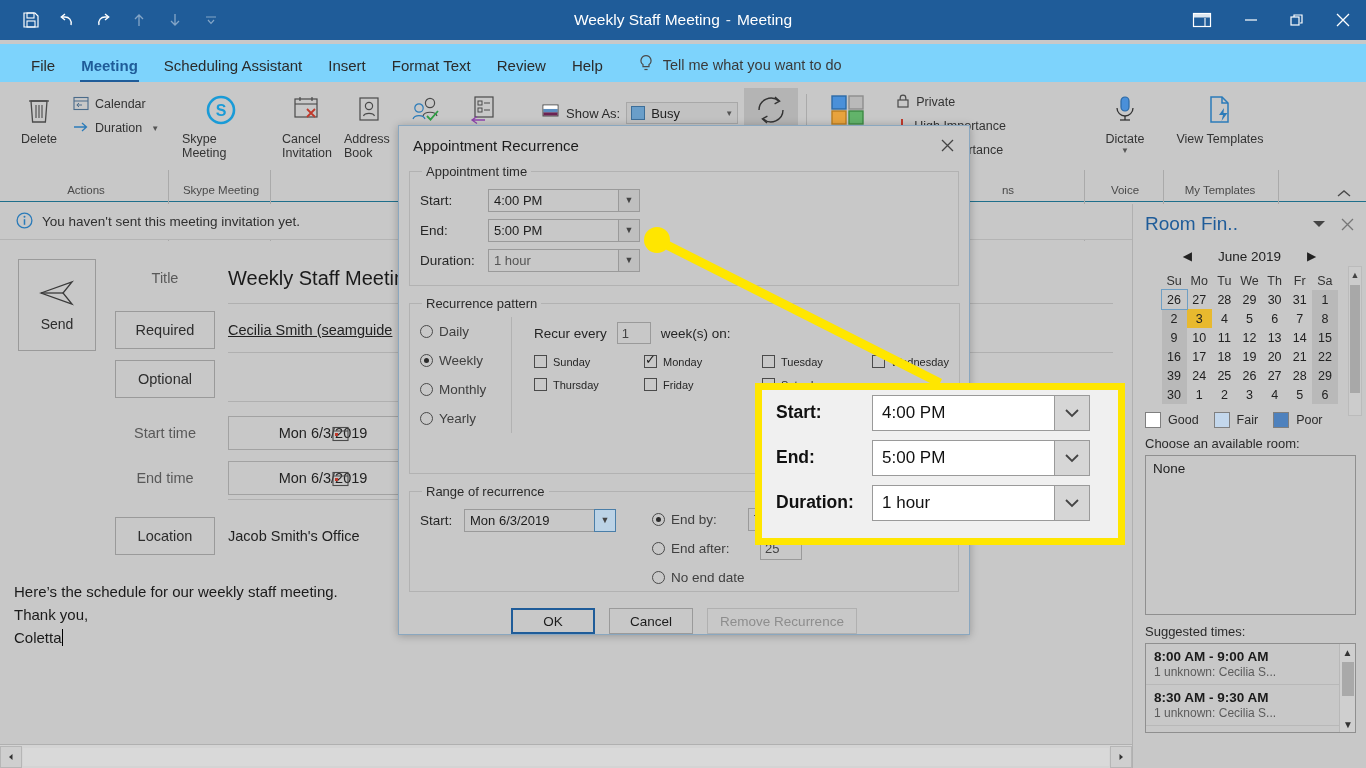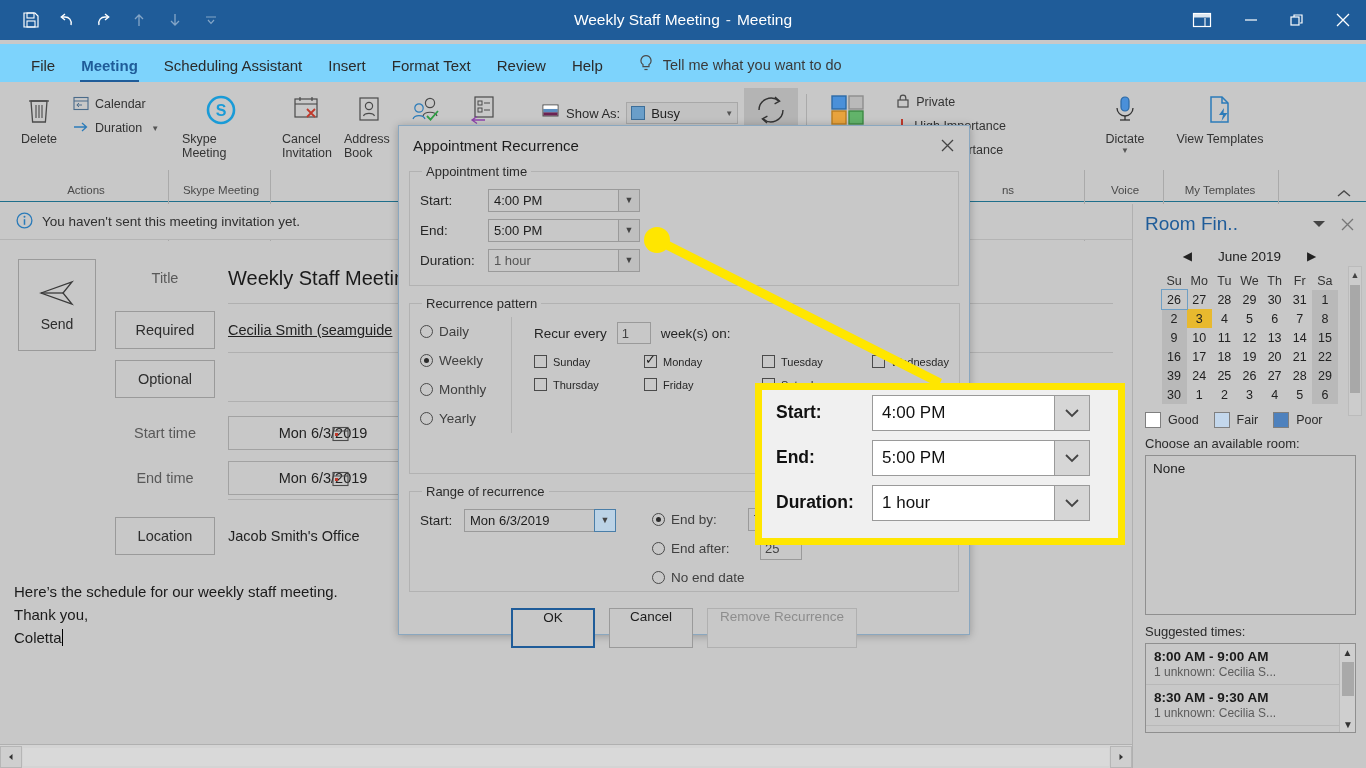--- a/index.html
+++ b/index.html
@@ -214,22 +214,22 @@
   .rad { display: flex; align-items: center; gap: 6px; font-size: 13.5px; color: #404040; height: 29px; }
   .radio-o { width: 13px; height: 13px; border: 1.4px solid #4a4a4a; border-radius: 50%; background: #c8c8c8; position: relative; }
   .radio-o.on::after { content:""; position:absolute; left:2.5px; top:2.5px; width:5px; height:5px; border-radius:50%; background:#2b2b2b; }
   .cbx { display: flex; align-items: center; gap: 6px; font-size: 11px; color: #262626; }
   .box-o { width: 13px; height: 13px; border: 1.4px solid #4a4a4a; background: #c8c8c8; position: relative; }
   .box-o.on::after { content:"\2713"; position:absolute; left:0px; top:-4px; font-size: 13px; color:#1c1c1c; }
   .patt-left { width: 92px; border-right: 1px solid #b2b2b2; padding-right: 6px; }
   .numbox { width: 34px; height: 22px; border: 1px solid #9a9a9a; background: #c8c8c8; font-size:13px; color:#444; padding: 0 4px; display:flex; align-items:center;}
   .dlg-btns { display: flex; gap: 14px; justify-content: center; padding-top: 6px; }
   .dbtn {
-    height: 40px; min-width: 84px; padding: 0 12px; border: 1px solid #9a9a9a; background: #c8c8c8;
-    display: flex; align-items: flex-start; justify-content: center; font-size: 13.5px; color: #1c1c1c;
+    height: 26px; min-width: 84px; padding: 0 12px; border: 1px solid #9a9a9a; background: #c8c8c8;
+    display: flex; align-items: center; justify-content: center; font-size: 13.5px; color: #1c1c1c;
   }
   .dbtn.default { border: 2px solid #1f5c99; }
   .dbtn.disabled { color: #8d8d8d; border-color: #b0b0b0; }
   .hl { background: #7cc0d8; color: #1c1c1c; }
 
   
   .callout {
     position: absolute; left: 755px; top: 383px; width: 370px; height: 162px;
     background: #f0f0f0; border: 7px solid #ffe600; z-index: 50;
   }

